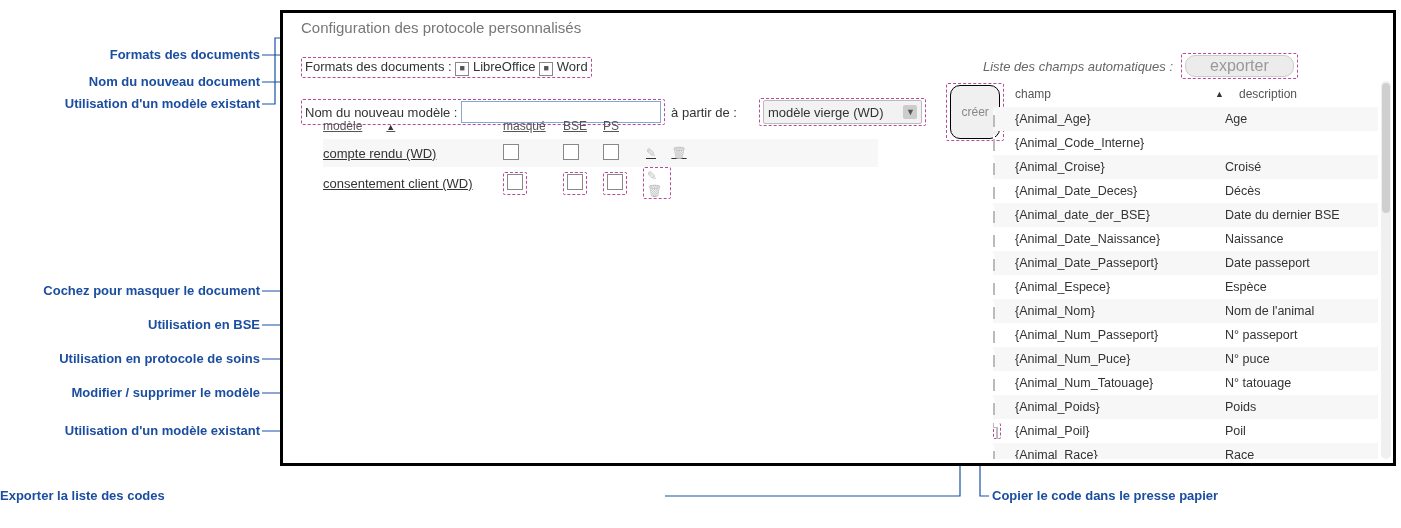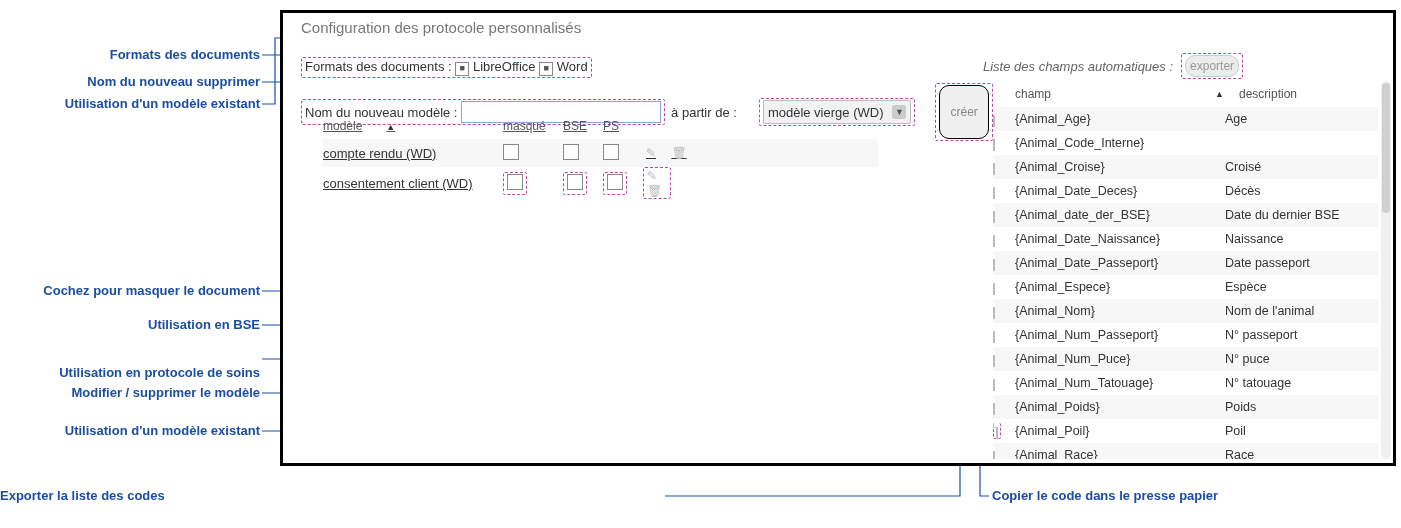--- a/index.html
+++ b/index.html
@@ -60,21 +60,21 @@
     background: #fff;
     padding: 0 4px;
   }
   .combo {
     display: inline-flex;
     align-items: center;
     border: 1px solid #bbb;
     background: #f2f2f2;
     height: 22px;
     padding: 0 4px;
-    gap: 9px;
+    gap: 20px;
     border-radius: 2px;
   }
   .combo .arrow {
     width: 14px; height: 14px;
     background: #ccc;
     display: flex; align-items: center; justify-content: center;
     font-size: 9px; color: #555;
     border-radius: 2px;
   }
   .btn {
@@ -127,27 +127,27 @@
     display: flex;
     align-items: center;
     gap: 8px;
     font-style: italic;
     color: #666;
   }
   .export-btn {
     display: inline-flex;
     align-items: center;
     height: 20px;
-    padding: 0 4px;
+    padding: 0 24px;
     border-radius: 10px;
     border: 1px solid #ccc;
     background: #ececec;
     color: #999;
     font-style: normal;
-    font-size: 12px;
+    font-size: 16px;
   }
   .fields-table {
     position: absolute;
     left: 710px;
     top: 68px;
     width: 385px;
     height: 378px;
     overflow: hidden;
   }
   .fields-table .fhead {
@@ -218,25 +218,25 @@
   svg.lines path, svg.lines line {
     stroke: #1850a8;
     stroke-width: 1.2;
     fill: none;
   }
 </style>
 </head>
 <body>
 
 <div class="callout" style="left:0; top:47px; width:260px;">Formats des documents</div>
-<div class="callout" style="left:0; top:74px; width:260px;">Nom du nouveau supprimer</div>
+<div class="callout" style="left:0; top:74px; width:260px;">Nom du nouveau document</div>
 <div class="callout" style="left:0; top:96px; width:260px;">Utilisation d'un modèle existant</div>
 <div class="callout" style="left:0; top:283px; width:260px;">Cochez pour masquer le document</div>
 <div class="callout" style="left:0; top:317px; width:260px;">Utilisation en BSE</div>
-<div class="callout" style="left:0; top:365px; width:260px;">Utilisation en protocole de soins</div>
+<div class="callout" style="left:0; top:351px; width:260px;">Utilisation en protocole de soins</div>
 <div class="callout" style="left:0; top:385px; width:260px;">Modifier / supprimer le modèle</div>
 <div class="callout" style="left:0; top:423px; width:260px;">Utilisation d'un modèle existant</div>
 <div class="callout bottom" style="left:470; top:488px;">Exporter la liste des codes</div>
 <div class="callout bottom" style="left:992px; top:488px;">Copier le code dans le presse papier</div>
 
 <svg class="lines">
 
   <line x1="262" y1="55" x2="296" y2="55"></line>
   <line x1="262" y1="82" x2="296" y2="82"></line>
 

